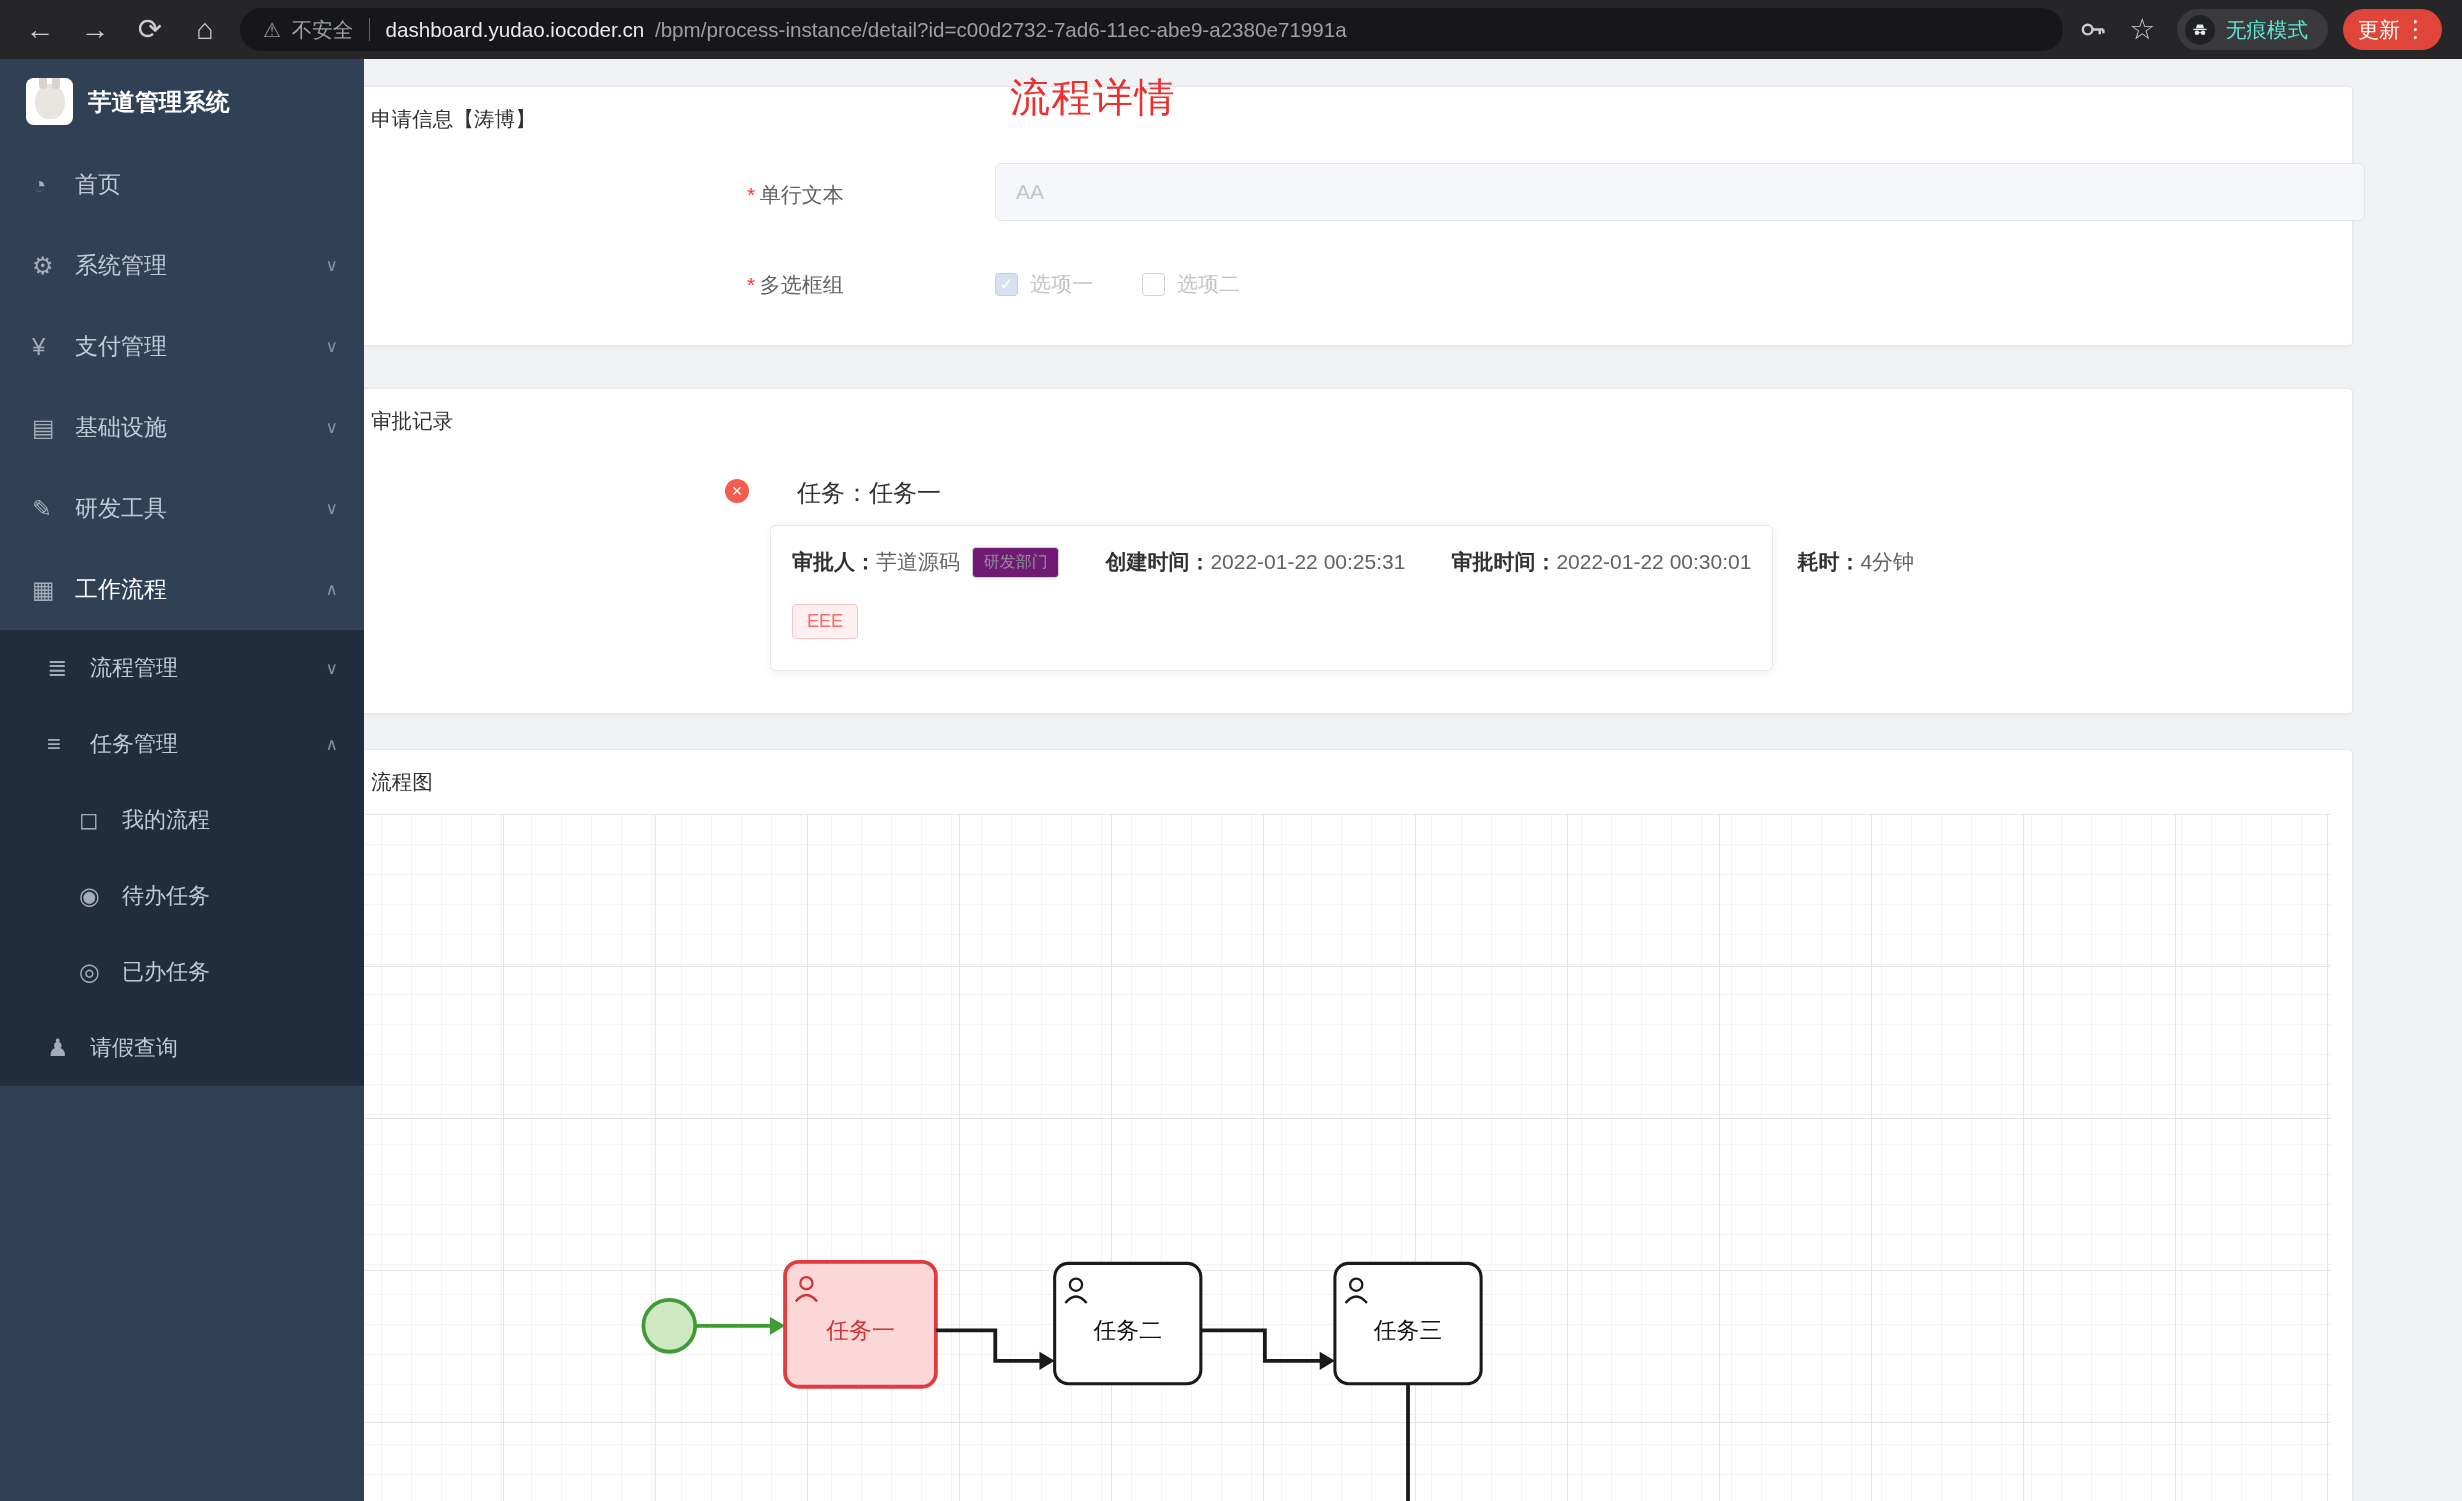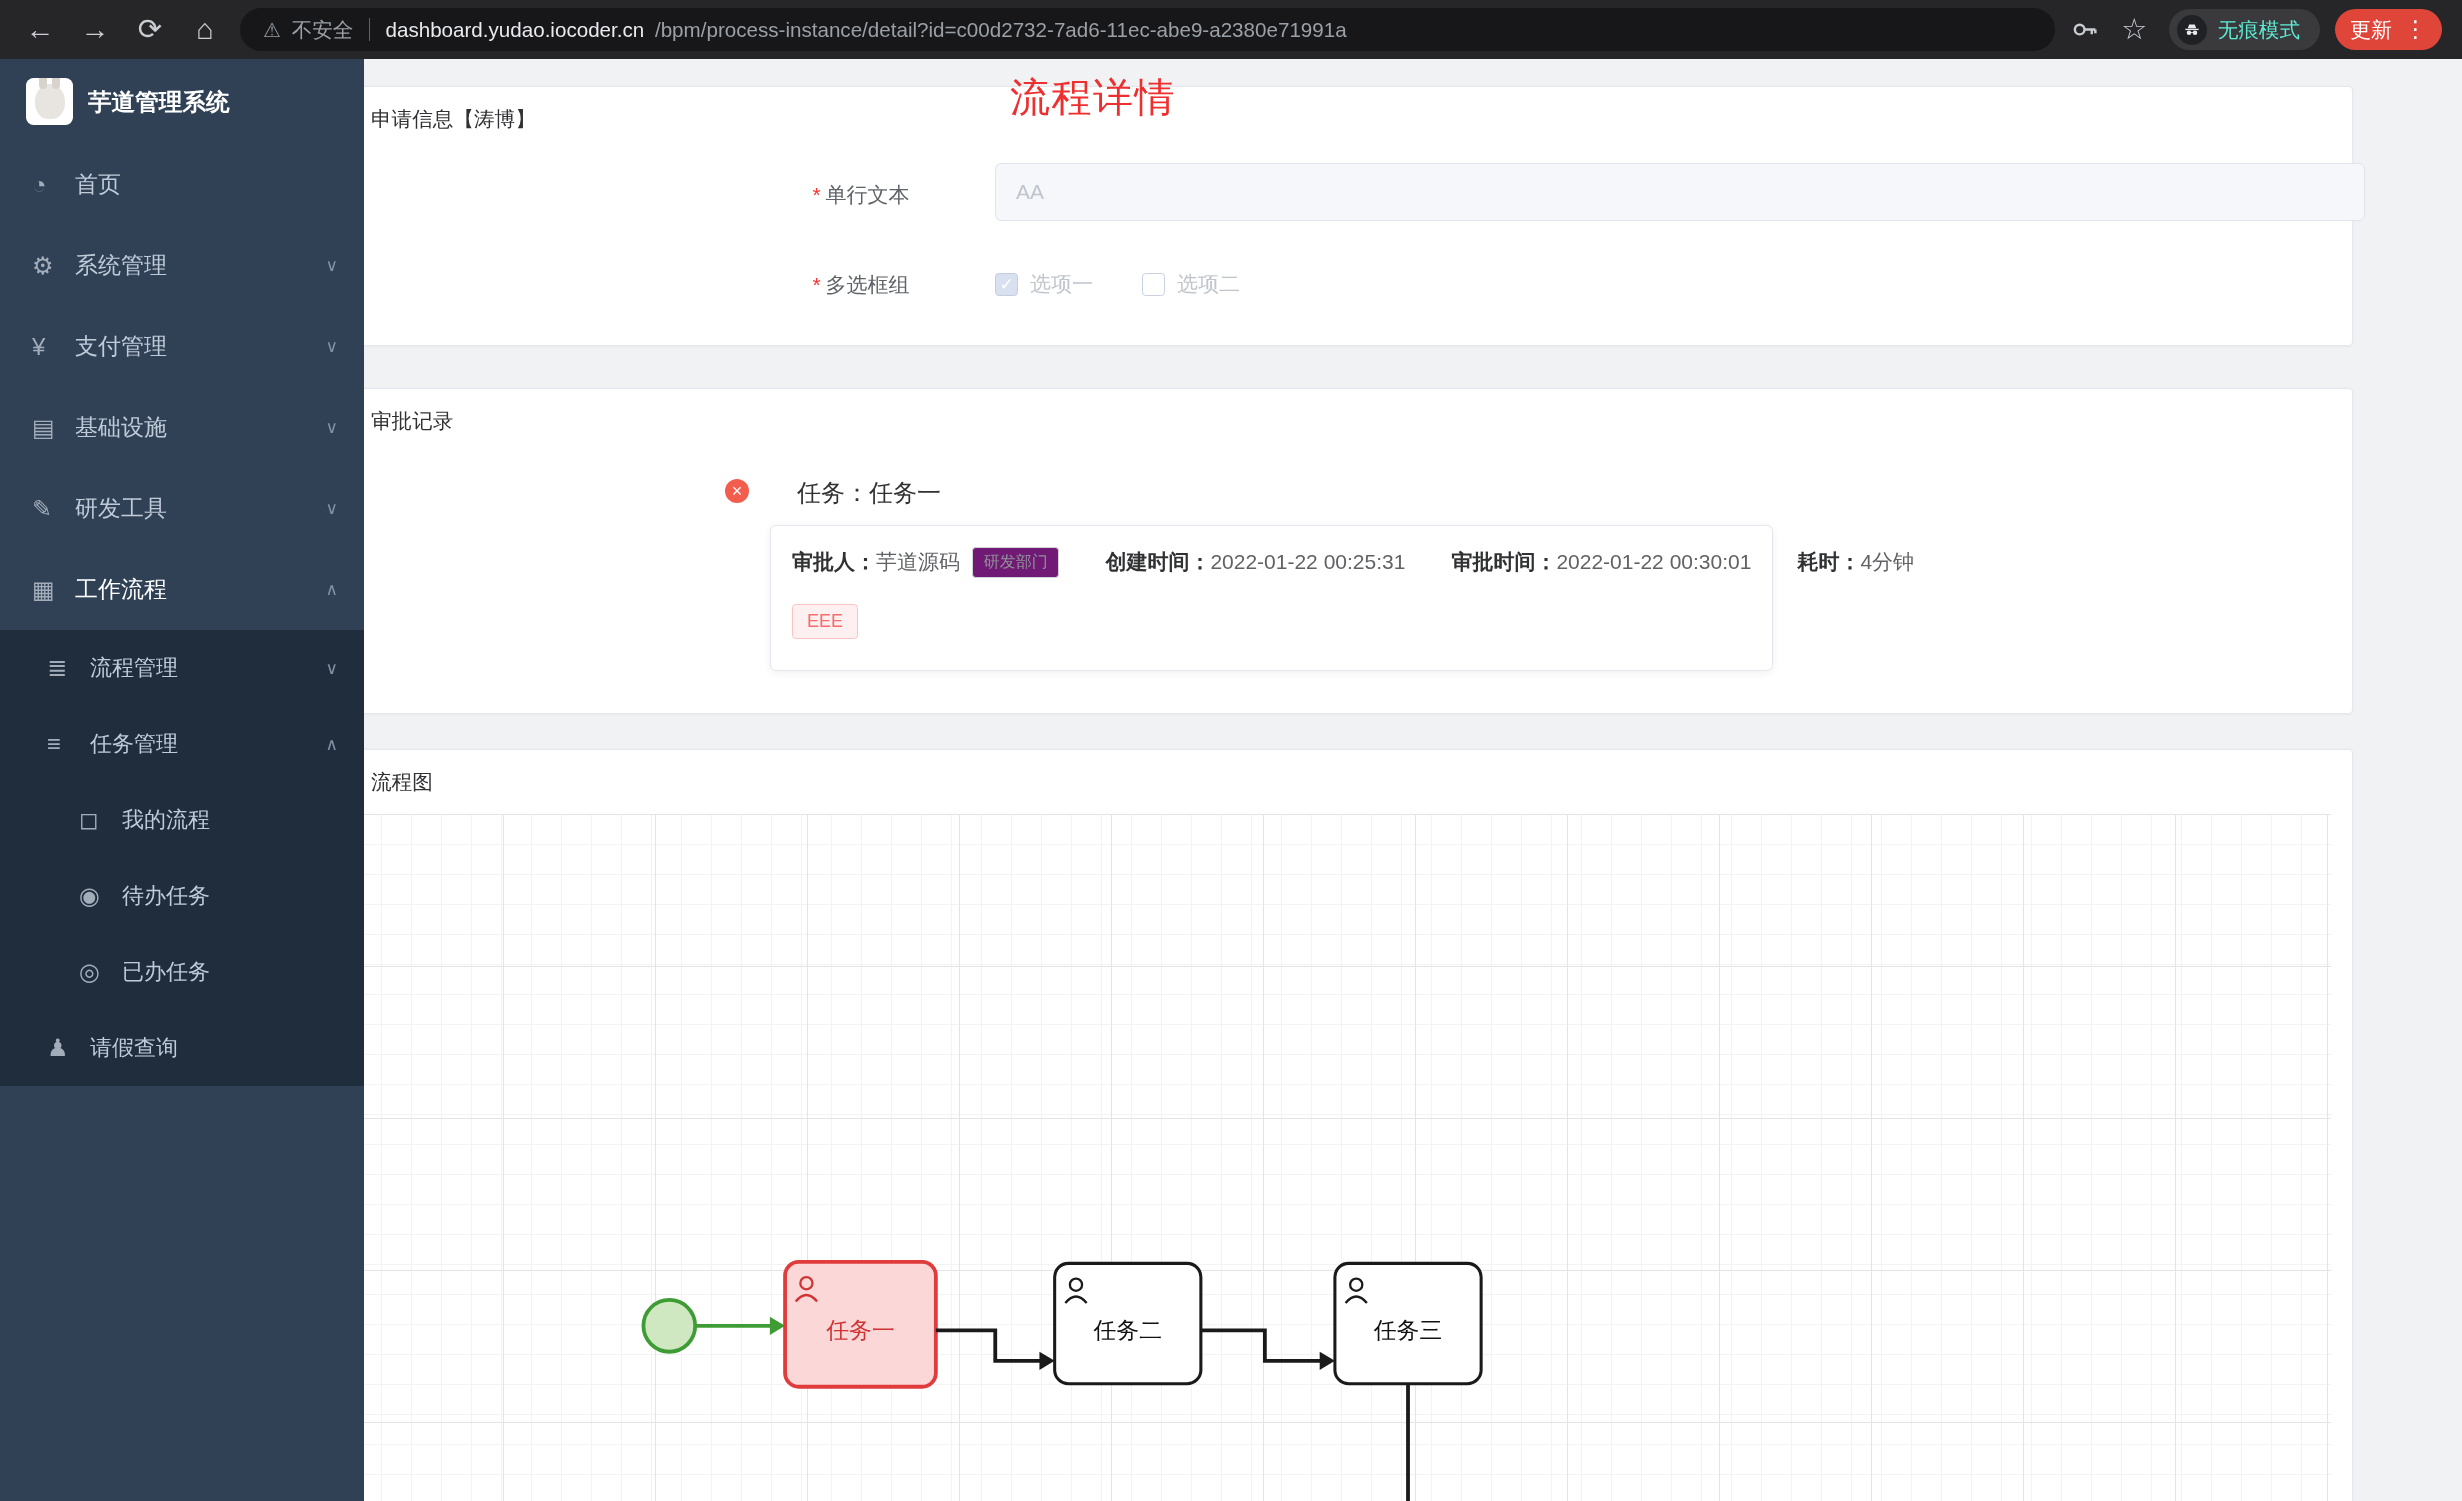--- a/index.html
+++ b/index.html
@@ -12,21 +12,21 @@
   .nav-ico{font-size:29px;width:40px;text-align:center;color:#c9cdd2;cursor:pointer;line-height:59px}
   .urlbar{flex:1;height:43px;background:#17171a;border-radius:23px;display:flex;align-items:center;padding:0 23px;font-size:20.6px;color:#9aa0a6;gap:10.7px;overflow:hidden;white-space:nowrap}
   .warn{font-size:20px;color:#9aa0a6}
   .sec{color:#9aa0a6}
   .sep{width:1.5px;height:23px;background:#5f6368;margin:0 4.6px}
   .url-host{color:#e8eaed}
   .url-path{color:#9aa0a6}
   .icon-svg{display:inline-flex;align-items:center;justify-content:center}
   .incog{display:flex;align-items:center;gap:10.7px;background:#3a3a3d;border-radius:23px;height:41px;padding:0 20px 0 7.6px;color:#5eead4;font-size:20.6px}
   .incog .avatar{width:30px;height:30px;border-radius:50%;background:#202124;display:flex;align-items:center;justify-content:center}
-  .update{display:flex;align-items:center;gap:12px;background:#e0453a;border-radius:21px;height:41px;padding:11px 15px;color:#fff;font-size:21px;cursor:pointer}
+  .update{display:flex;align-items:center;gap:4px;background:#e0453a;border-radius:21px;height:41px;padding:11px 15px;color:#fff;font-size:21px;cursor:pointer}
   .update .dots{font-size:23px;color:#fff}
 
   
   .sidebar{position:absolute;top:59px;left:0;width:364px;height:1442px;background:#304156;color:#bfcbd9;z-index:30}
   .logo-row{height:85px;display:flex;align-items:center;gap:15px;padding-left:26px}
   .logo-box{width:47px;height:47px;border-radius:7.6px;background:#fff;display:flex;align-items:center;justify-content:center;overflow:hidden}
   .logo-box .face{width:30px;height:35px;border-radius:50% 50% 45% 45%;background:#e8e4e0;position:relative}
   .logo-box .face::before,.logo-box .face::after{content:"";position:absolute;top:-12px;width:7.6px;height:17px;border-radius:4.6px;background:#d8d2cc}
   .logo-box .face::before{left:4.6px}.logo-box .face::after{right:4.6px}
   .app-title{color:#fff;font-size:23.6px;font-weight:700}
@@ -39,21 +39,21 @@
   .submenu .mi.lvl3{padding-left:79px}
 
   
   .main{position:absolute;left:305px;top:59px;width:2158px;height:1442px;background:#f1f2f4;overflow:hidden}
   .page-title{position:absolute;left:705px;top:10.7px;font-size:40px;font-weight:500;color:#ee2f2f;z-index:5;letter-spacing:1.5px}
   .card{position:absolute;left:15px;width:2033px;background:#fff;border:0.8px solid #e4e7ed;border-radius:4.6px;box-shadow:0 0.8px 3px rgba(0,0,0,.04)}
   .card-hd{display:flex;align-items:center;gap:9px;padding:18px 21px;font-size:20.6px;color:#303133}
 
   
   #card-apply{top:27px;height:260px}
-  .form-label{position:absolute;left:426px;width:228px;text-align:center;font-size:21px;color:#5f6368}
+  .form-label{position:absolute;left:426px;width:228px;text-align:left;font-size:21px;color:#5f6368}
   .req{color:#f33;margin-right:4.6px}
   .form-input{position:absolute;left:674px;top:76px;width:1370px;height:58px;background:#f5f7fa;border:0.8px solid #e1e5eb;border-radius:6px;font-size:21px;color:#606266;padding:0 20px;outline:none}
   .form-input::placeholder{color:#c0c4cc}
   .cbg{position:absolute;left:674px;top:183px;display:flex;align-items:center;gap:49px}
   .cb{display:flex;align-items:center;gap:12px;font-size:21px;color:#c0c4cc}
   .cb-box{width:23px;height:23px;border-radius:3.8px;border:0.8px solid #c9d2e0;background:#fff;display:flex;align-items:center;justify-content:center;font-size:17px;color:#fff}
   .cb-box.checked{background:#d9e1f1;border-color:#c4cede}
 
   
   #card-approval{top:329px;height:326px}

